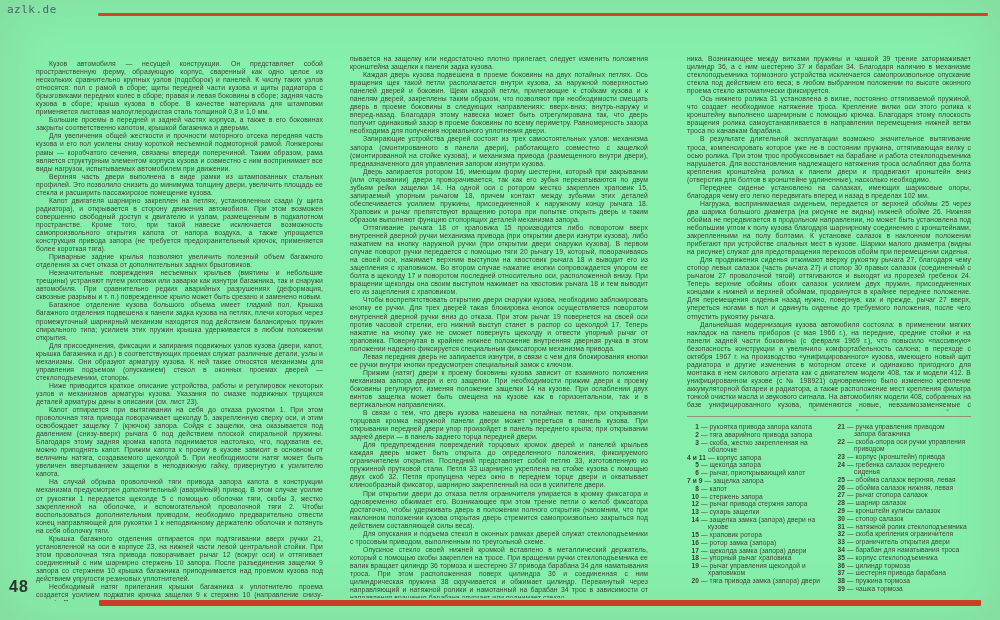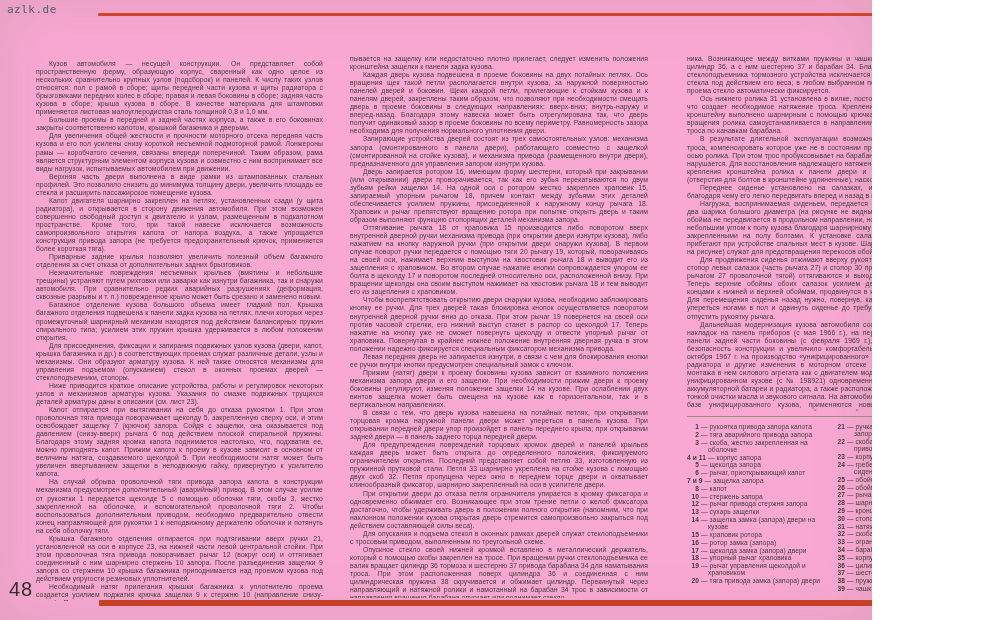--- a/index.html
+++ b/index.html
@@ -1,18 +1,18 @@
 <!DOCTYPE html>
 <html><head>
 <meta charset="utf-8">
 <style>
   html,body{margin:0;padding:0;}
   .page{
-    position:relative; width:872px; height:620px;
-    background:#f9a8d4;
+    position:relative; width:1000px; height:620px;
+    background:#86efac;
     font-family:"Liberation Sans", sans-serif;
     color:#3f3d36; overflow:hidden;
     box-shadow:inset 0 0 60px rgba(120,110,80,0.18);
   }
   .watermark{
     position:absolute; left:7px; top:3px;
     font-family:"DejaVu Sans Mono", monospace;
     font-size:11px; color:#51626f; letter-spacing:0.5px;
   }
   .rule-top{
@@ -43,21 +43,21 @@
     margin-top:5px; padding-top:6px;
     font-size:6.6px; line-height:7.2px; letter-spacing:0.1px;
     text-align:left;
   }
   .legend-col{width:138px;}
   .legend-col + .legend-col{width:134px;}
   .item{margin:0 0 0.6px 0; padding-left:21px; text-indent:-21px;}
   .num{font-weight:bold; display:inline-block; min-width:12px; text-align:right; text-indent:0;}
   .pagenum{
     position:absolute; left:9px; top:578px;
-    font-size:20px; font-weight:normal; color:#33312c; letter-spacing:1px;
+    font-size:16px; font-weight:bold; color:#33312c; letter-spacing:1px;
   }
   .rule-bottom{
     position:absolute; left:99px; top:600px; width:882px; height:6px;
     background:#c63f27; border-radius:1px;
   }
 </style>
 </head>
 <body>
 
 <div class="page">

